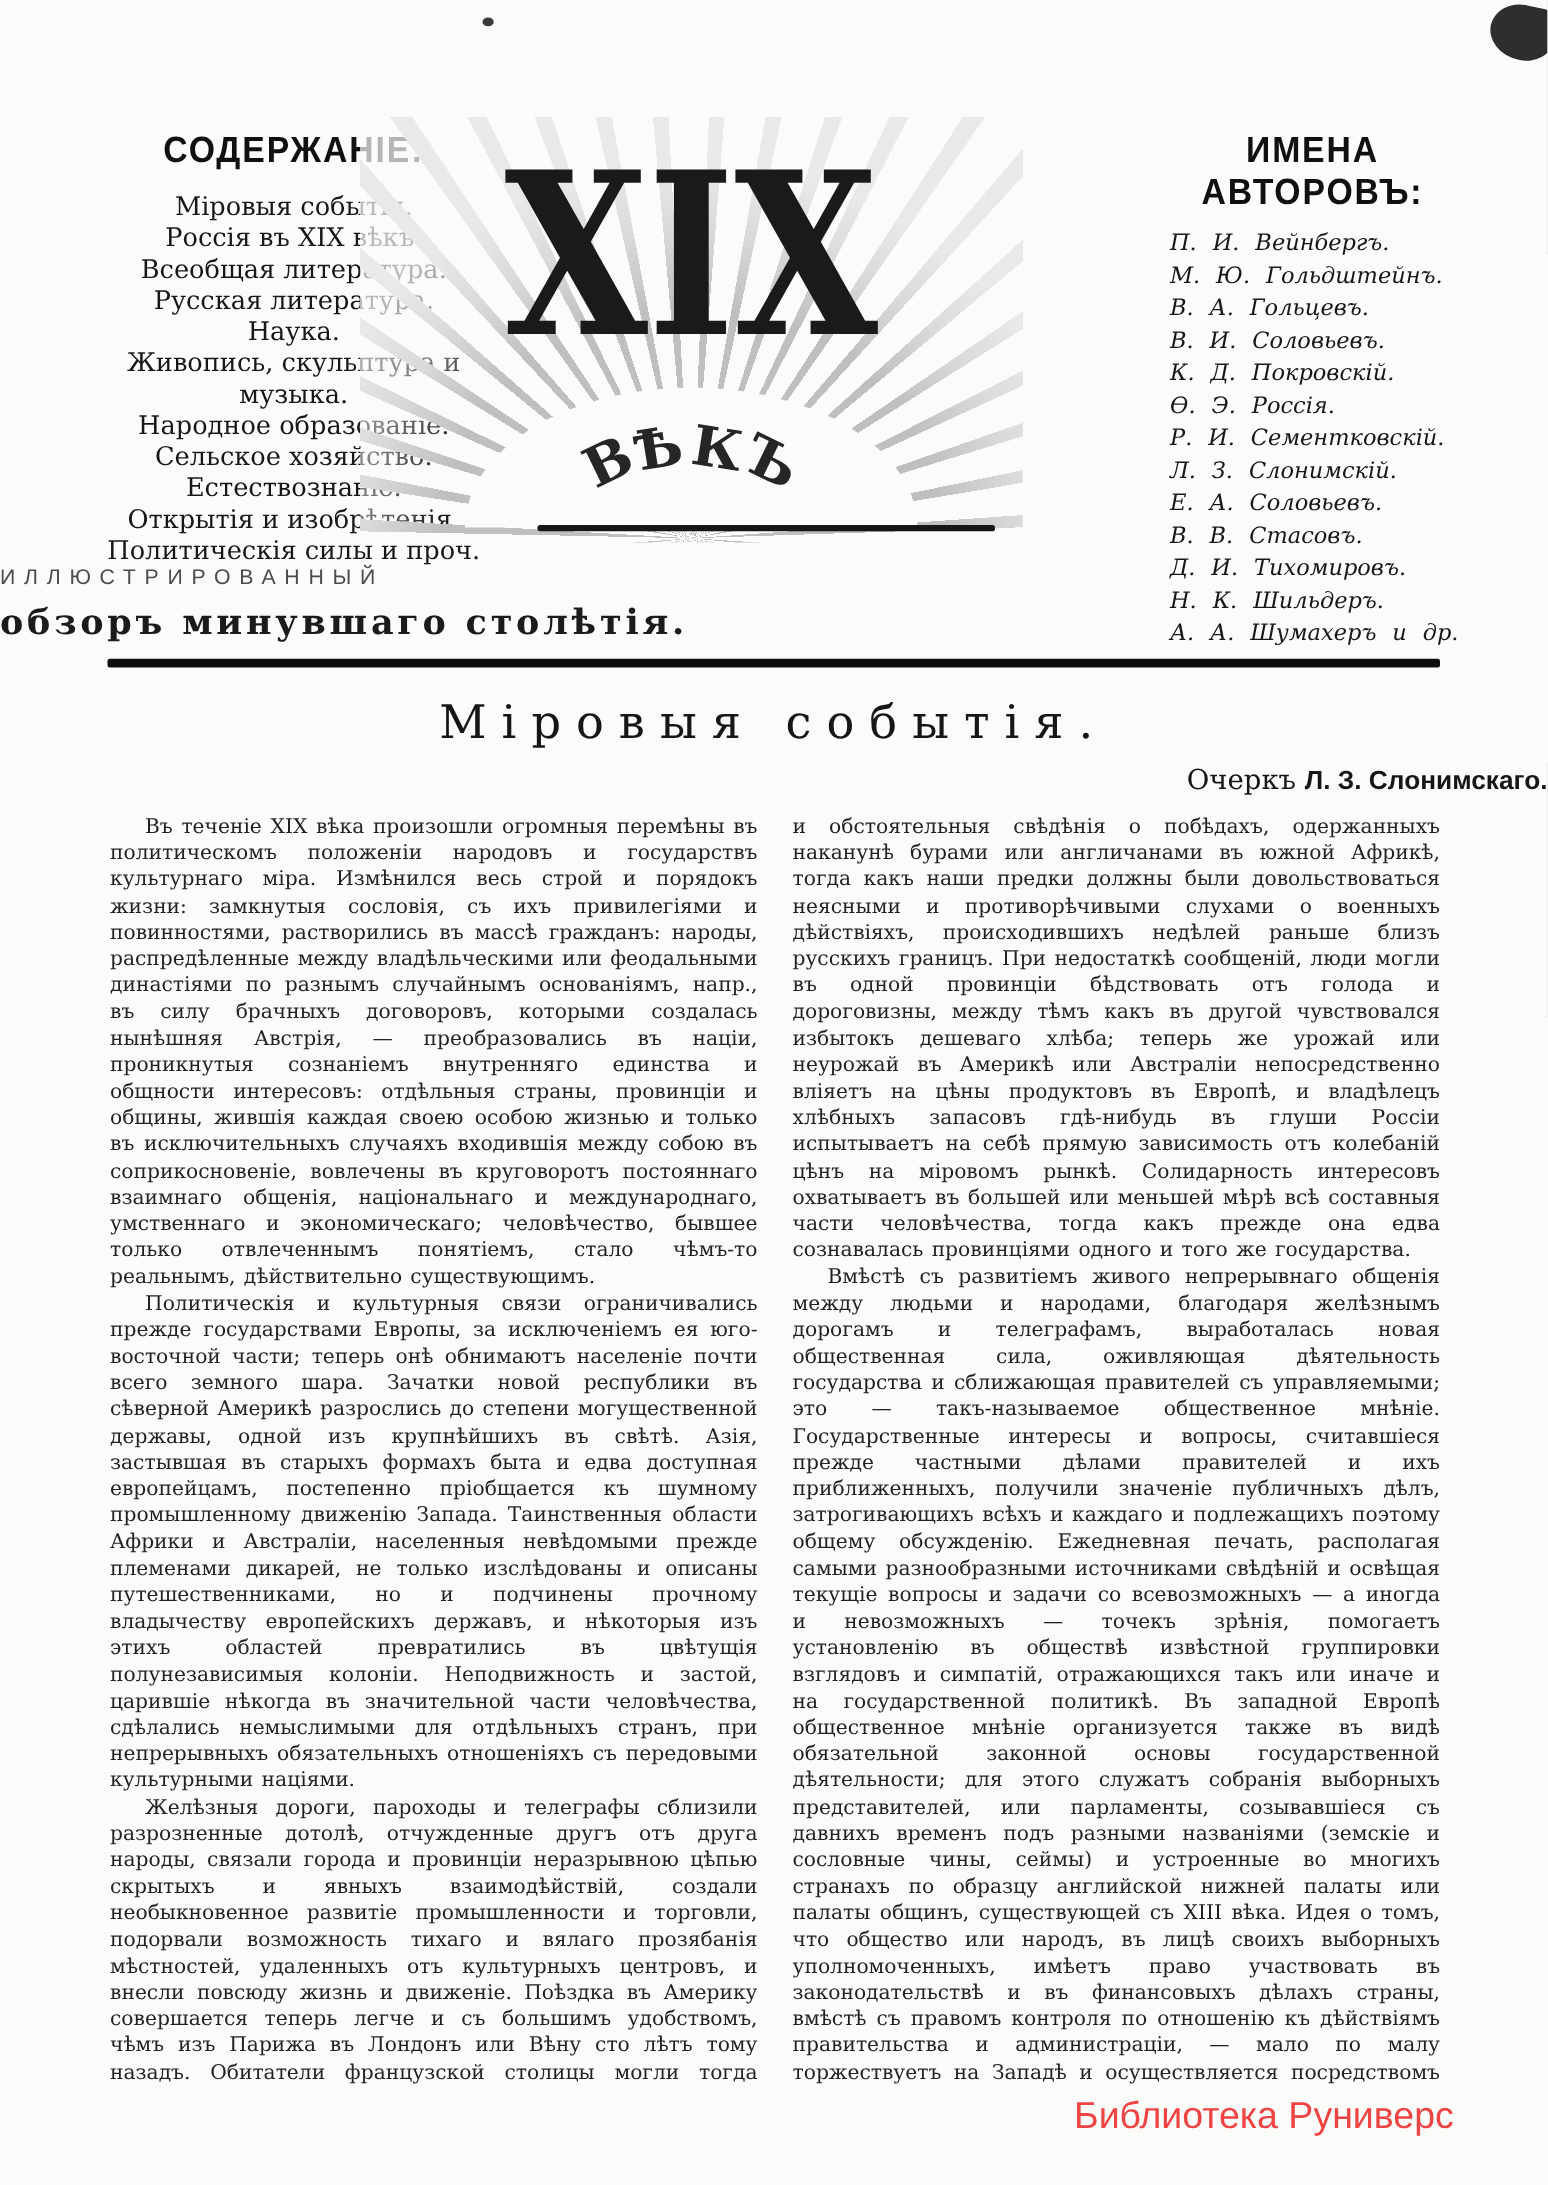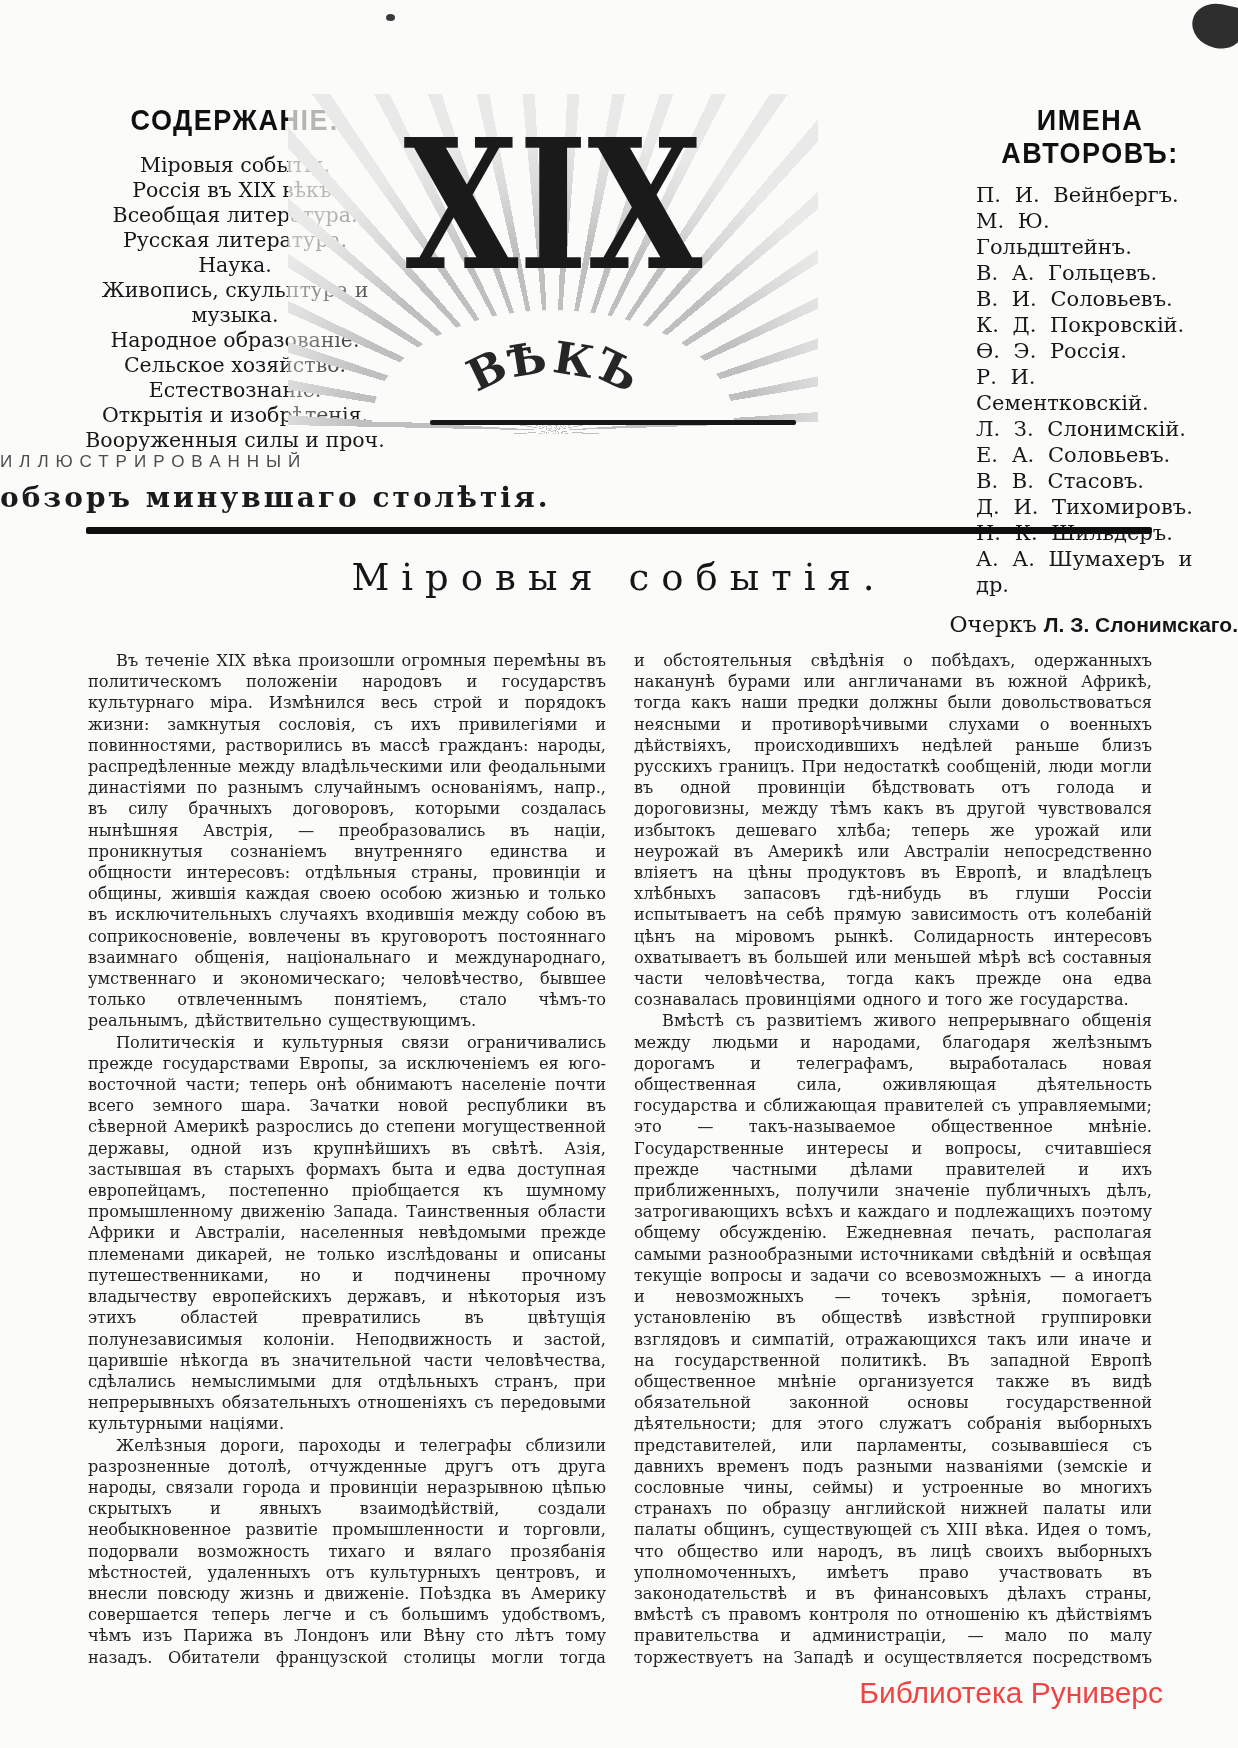--- a/index.html
+++ b/index.html
@@ -18,26 +18,27 @@
     font-family:"Liberation Sans", sans-serif; font-weight:700;
     font-size:27px; letter-spacing:1.5px; color:#101010;
     transform:scaleY(1.08); transform-origin:top center; margin-bottom:18px;
   }
   .contents-item {
     font-size:20.5px; line-height:25px; color:#171717;
   }
 
   
   .authors {
-    position:absolute; left:930px; top:104px; width:240px; text-align:left;margin-left:40px;
+    position:absolute; left:930px; top:104px; width:240px; text-align:left;
   }
   .authors .list-heading { text-align:center; margin-bottom:16px; }
   .author-item {
-    font-size:21px; line-height:26px; color:#171717; word-spacing:7px;
+    font-size:18px; line-height:26px; color:#171717; word-spacing:7px;
     padding-left:6px;
+    font-style:italic;
   }
 
   
   .logo { position:absolute; left:288px; top:94px; width:530px; height:340px; }
   .rays {
     position:absolute; inset:0;
     background:repeating-conic-gradient(from 256deg at 50% 99%,
       #bfbfbf 0deg 2.1deg, rgba(251,251,250,0) 2.1deg 7.6deg);
   }
   .rays-fade {
@@ -134,21 +135,21 @@
     <div class="contents-item">Міровыя событія.</div>
     <div class="contents-item">Россія въ XIX вѣкѣ.</div>
     <div class="contents-item">Всеобщая литература.</div>
     <div class="contents-item">Русская литература.</div>
     <div class="contents-item">Наука.</div>
     <div class="contents-item">Живопись, скульптура и музыка.</div>
     <div class="contents-item">Народное образованіе.</div>
     <div class="contents-item">Сельское хозяйство.</div>
     <div class="contents-item">Естествознаніе.</div>
     <div class="contents-item">Открытія и изобрѣтенія.</div>
-    <div class="contents-item">Вооруженныя силы и проч.</div>
+    <div class="contents-item">Политическія силы и проч.</div>
   </div>
 
   <div class="logo">
     <div class="rays"></div>
     <div class="rays-fade"></div>
     <div class="dome"></div>
     <div class="logo-xix">XIX</div>
     <div class="logo-vek">
       <span class="vek-0">В</span><span class="vek-1">Ѣ</span><span class="vek-2">К</span><span class="vek-3">Ъ</span>
     </div>

